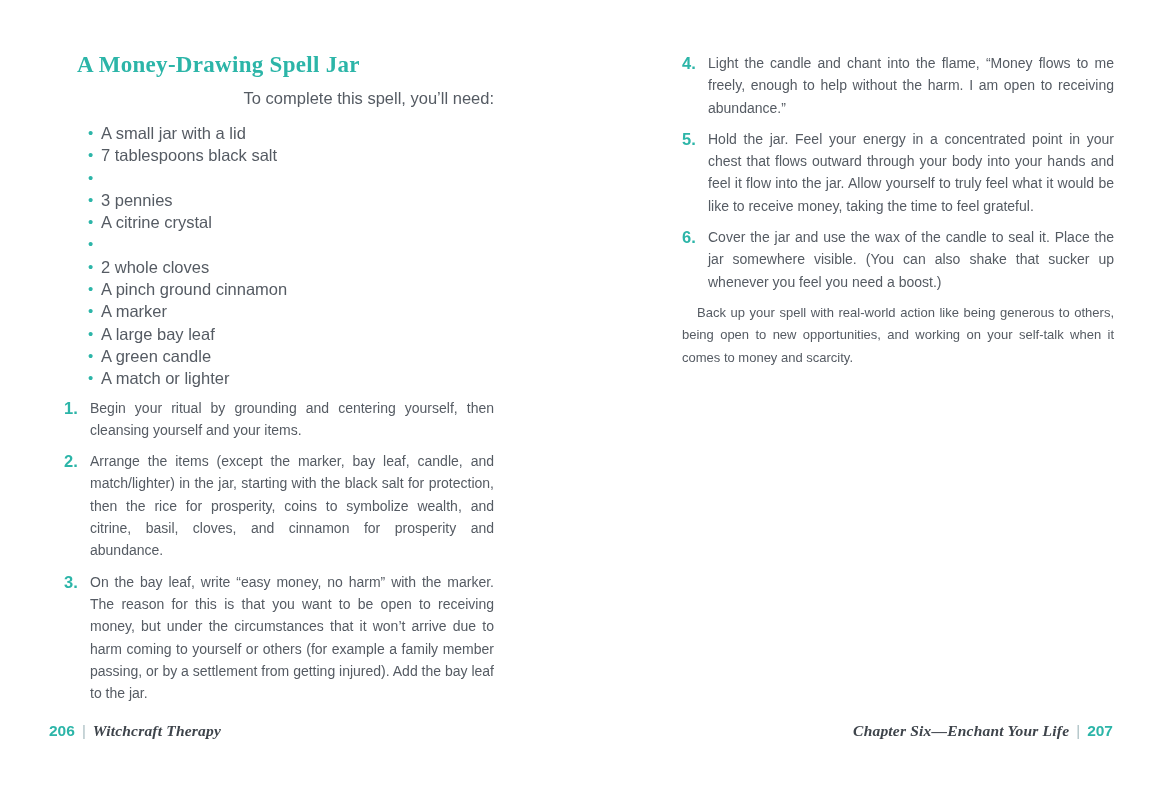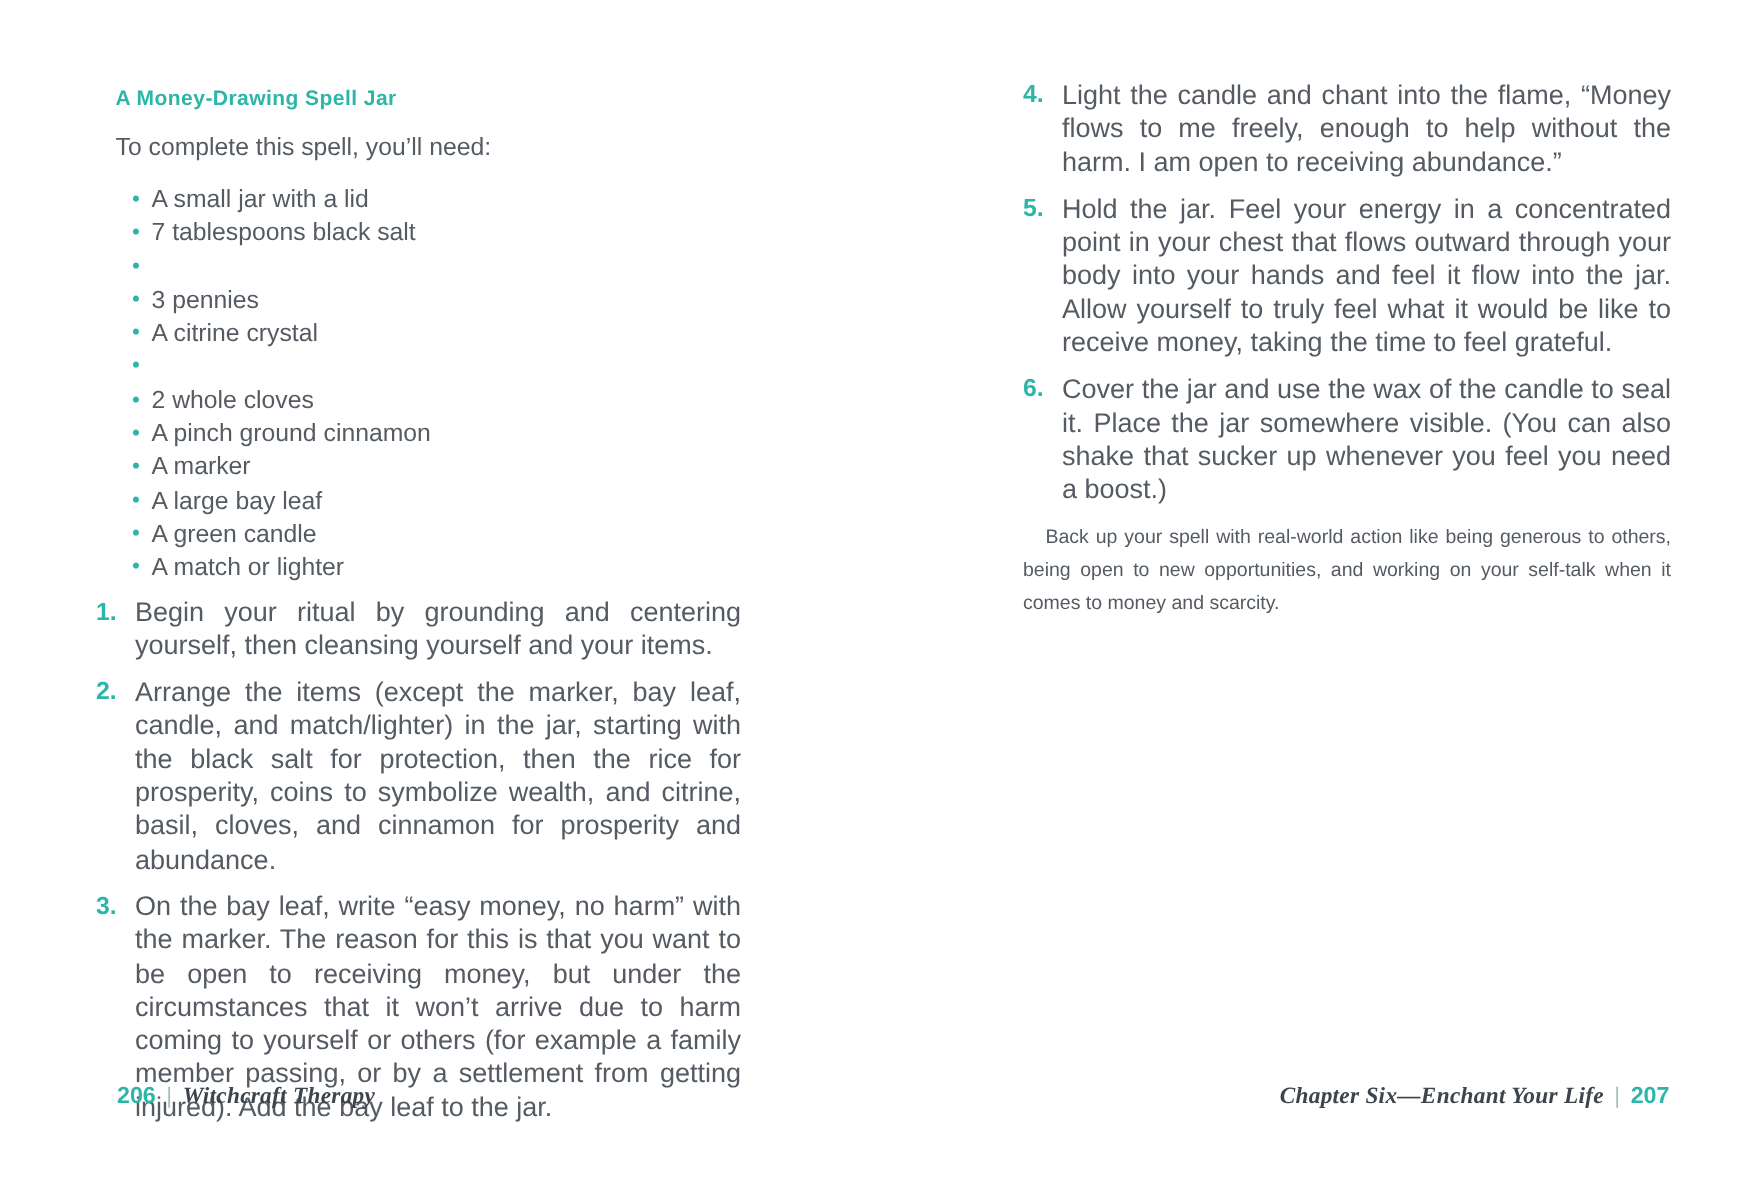--- a/index.html
+++ b/index.html
@@ -4,45 +4,45 @@
 <style>
   * { margin:0; padding:0; box-sizing:border-box; }
   html, body { width:1173px; height:800px; background:#ffffff; overflow:hidden; }
   body { font-family:"Liberation Sans", sans-serif; color:#555b63; position:relative; }
 
   .page { position:absolute; top:52px; }
   .page-left  { left:77px;  width:417px; }
   .page-right { left:682px; width:432px; }
 
   .title {
-    font-size:14px; font-weight:700; letter-spacing:0.3px;
-    color:#2cb5a8; margin-bottom:9px; line-height:26px;
+    font-size:23px; font-weight:700; letter-spacing:0.3px;
+    color:#2cb5a8; margin-bottom:9px; line-height:26px;font-family:Liberation Serif, serif;
   }
-  .intro { font-size:16.5px; line-height:22px; margin-bottom:13px; }
+  .intro { font-size:16.5px; line-height:22px; margin-bottom:13px;text-align:right; }
 
   .supplies { list-style:none; margin-bottom:7px; }
   .supply { display:flex; font-size:16.5px; line-height:22.3px; padding-left:11px; }
   .bullet { color:#2cb5a8; width:13px; flex:none; font-size:15px; }
 
   .steps { display:flex; flex-direction:column; gap:9px; }
   .page-left .steps { margin-left:-13px; }
   .step { display:flex; }
   .step-num {
     flex:none; width:26px; color:#2cb5a8; font-weight:700;
     font-size:16.5px; line-height:22.3px;
   }
-  .step-text { flex:1; font-size:18px; line-height:22.3px; text-align:justify; }
+  .step-text { flex:1; font-size:14px; line-height:22.3px; text-align:justify; }
 
   .closing {
     margin-top:9px; font-size:13px; line-height:22.3px;
     text-align:justify; text-indent:15px;
   }
 
   .footer { position:absolute; top:722px; font-size:15px; white-space:nowrap; }
-  .footer-left { left:78px; }
+  .footer-left { left:49px; }
   .footer-right { right:60px; text-align:center; }
   .page-num { color:#2cb5a8; font-weight:700; font-size:15.5px; }
   .footer-divider { color:#a9bec2; padding:0 7px; font-weight:400; }
   .footer-title {
     font-family:"Liberation Serif", serif; font-style:italic; font-weight:700;
     color:#3e444b; font-size:15.5px; letter-spacing:0.2px;
   }
 </style>
 </head>
 <body>

